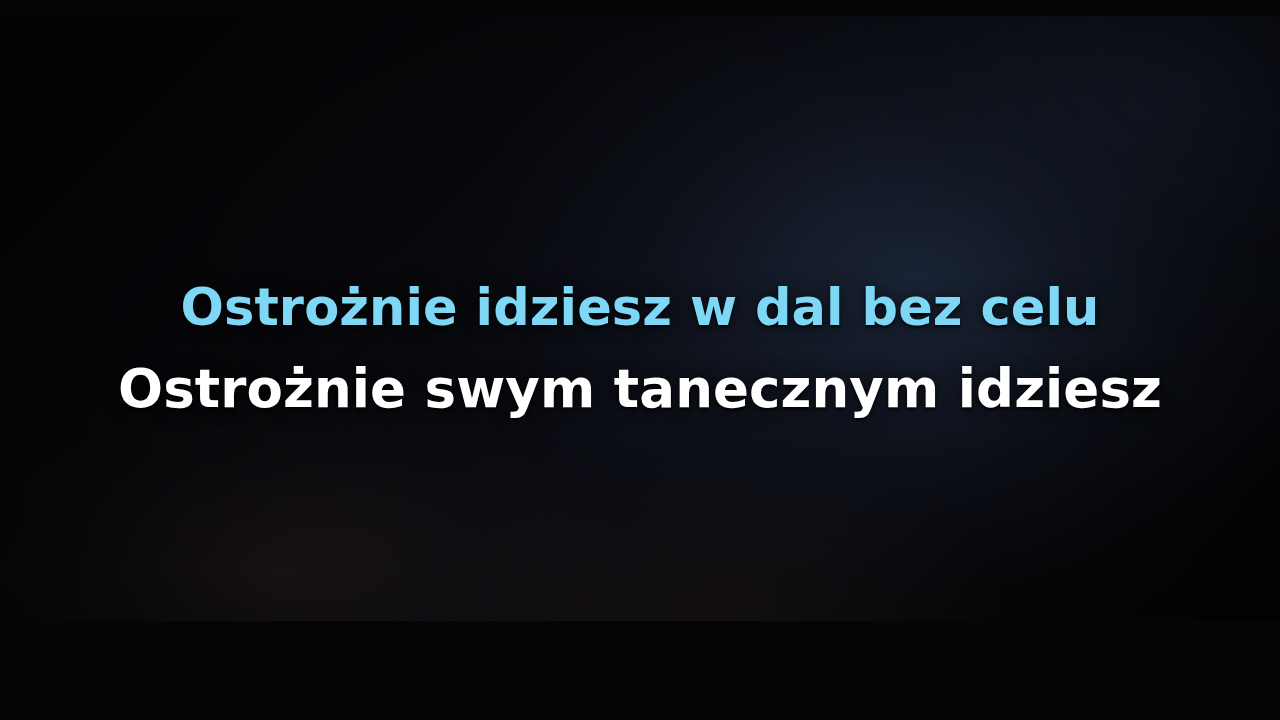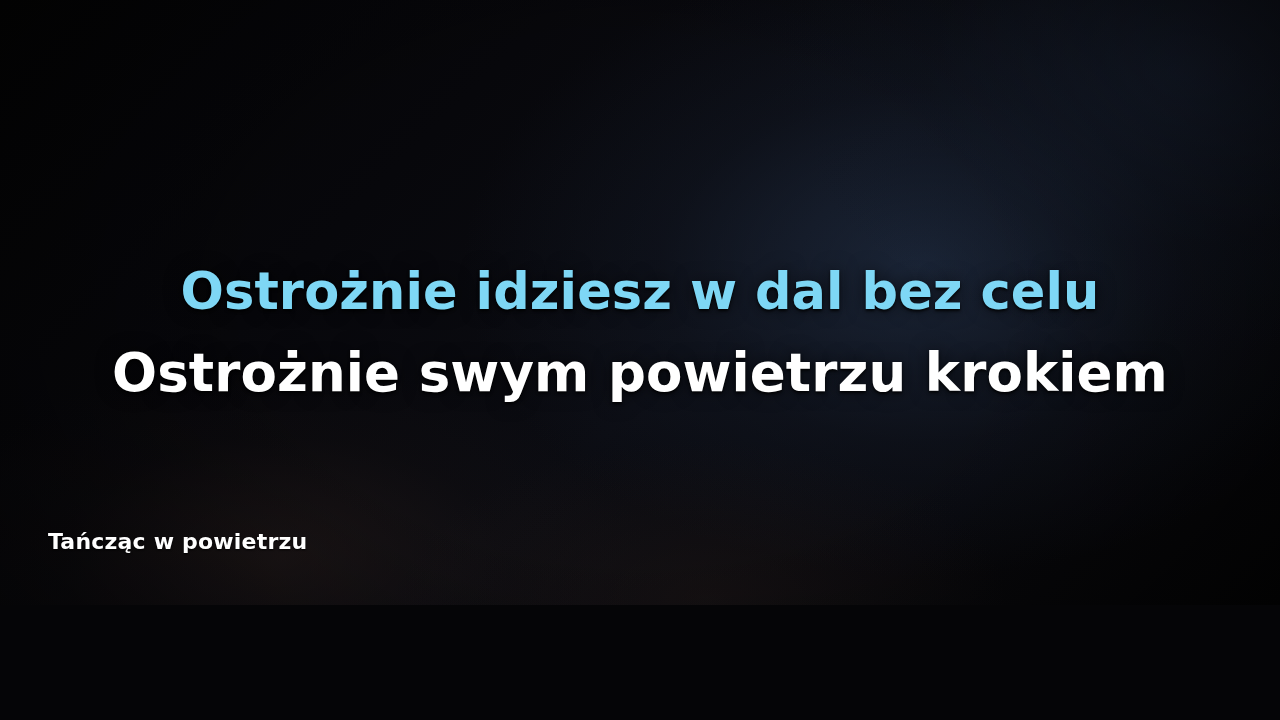--- a/index.html
+++ b/index.html
@@ -11,20 +11,21 @@
     background: #050507;
   }
 
   #screen {
     position: relative;
     width: 1280px;
     height: 605px;
     background-color: #08080c;
     font-family: "DejaVu Sans", sans-serif;
     overflow: hidden;
+    margin-top: 16px;
     -webkit-font-smoothing: antialiased;
   }
 
   
   .bg-layer {
     position: absolute;
     inset: 0;
     pointer-events: none;
   }
   .bg-base {
@@ -107,20 +108,19 @@
 
   <div class="bg-layer bg-base"></div>
   <div class="bg-layer bg-glow-blue"></div>
   <div class="bg-layer bg-glow-cool"></div>
   <div class="bg-layer bg-glow-warm"></div>
   <div class="bg-layer bg-glow-warm2"></div>
   <div class="bg-layer bg-vignette"></div>
 
   <div id="lyrics">
     <div class="lyric-line current">Ostrożnie idziesz w dal bez celu</div>
-    <div class="lyric-line next">Ostrożnie swym powietrzu krokiem</div>
+    <div class="lyric-line next">Ostrożnie swym tanecznym idziesz</div>
   </div>
 
   <div id="track-info">
-    <div id="track-title">Tańcząc w powietrzu</div>
   </div>
 
 </div>
 
 </body></html>

